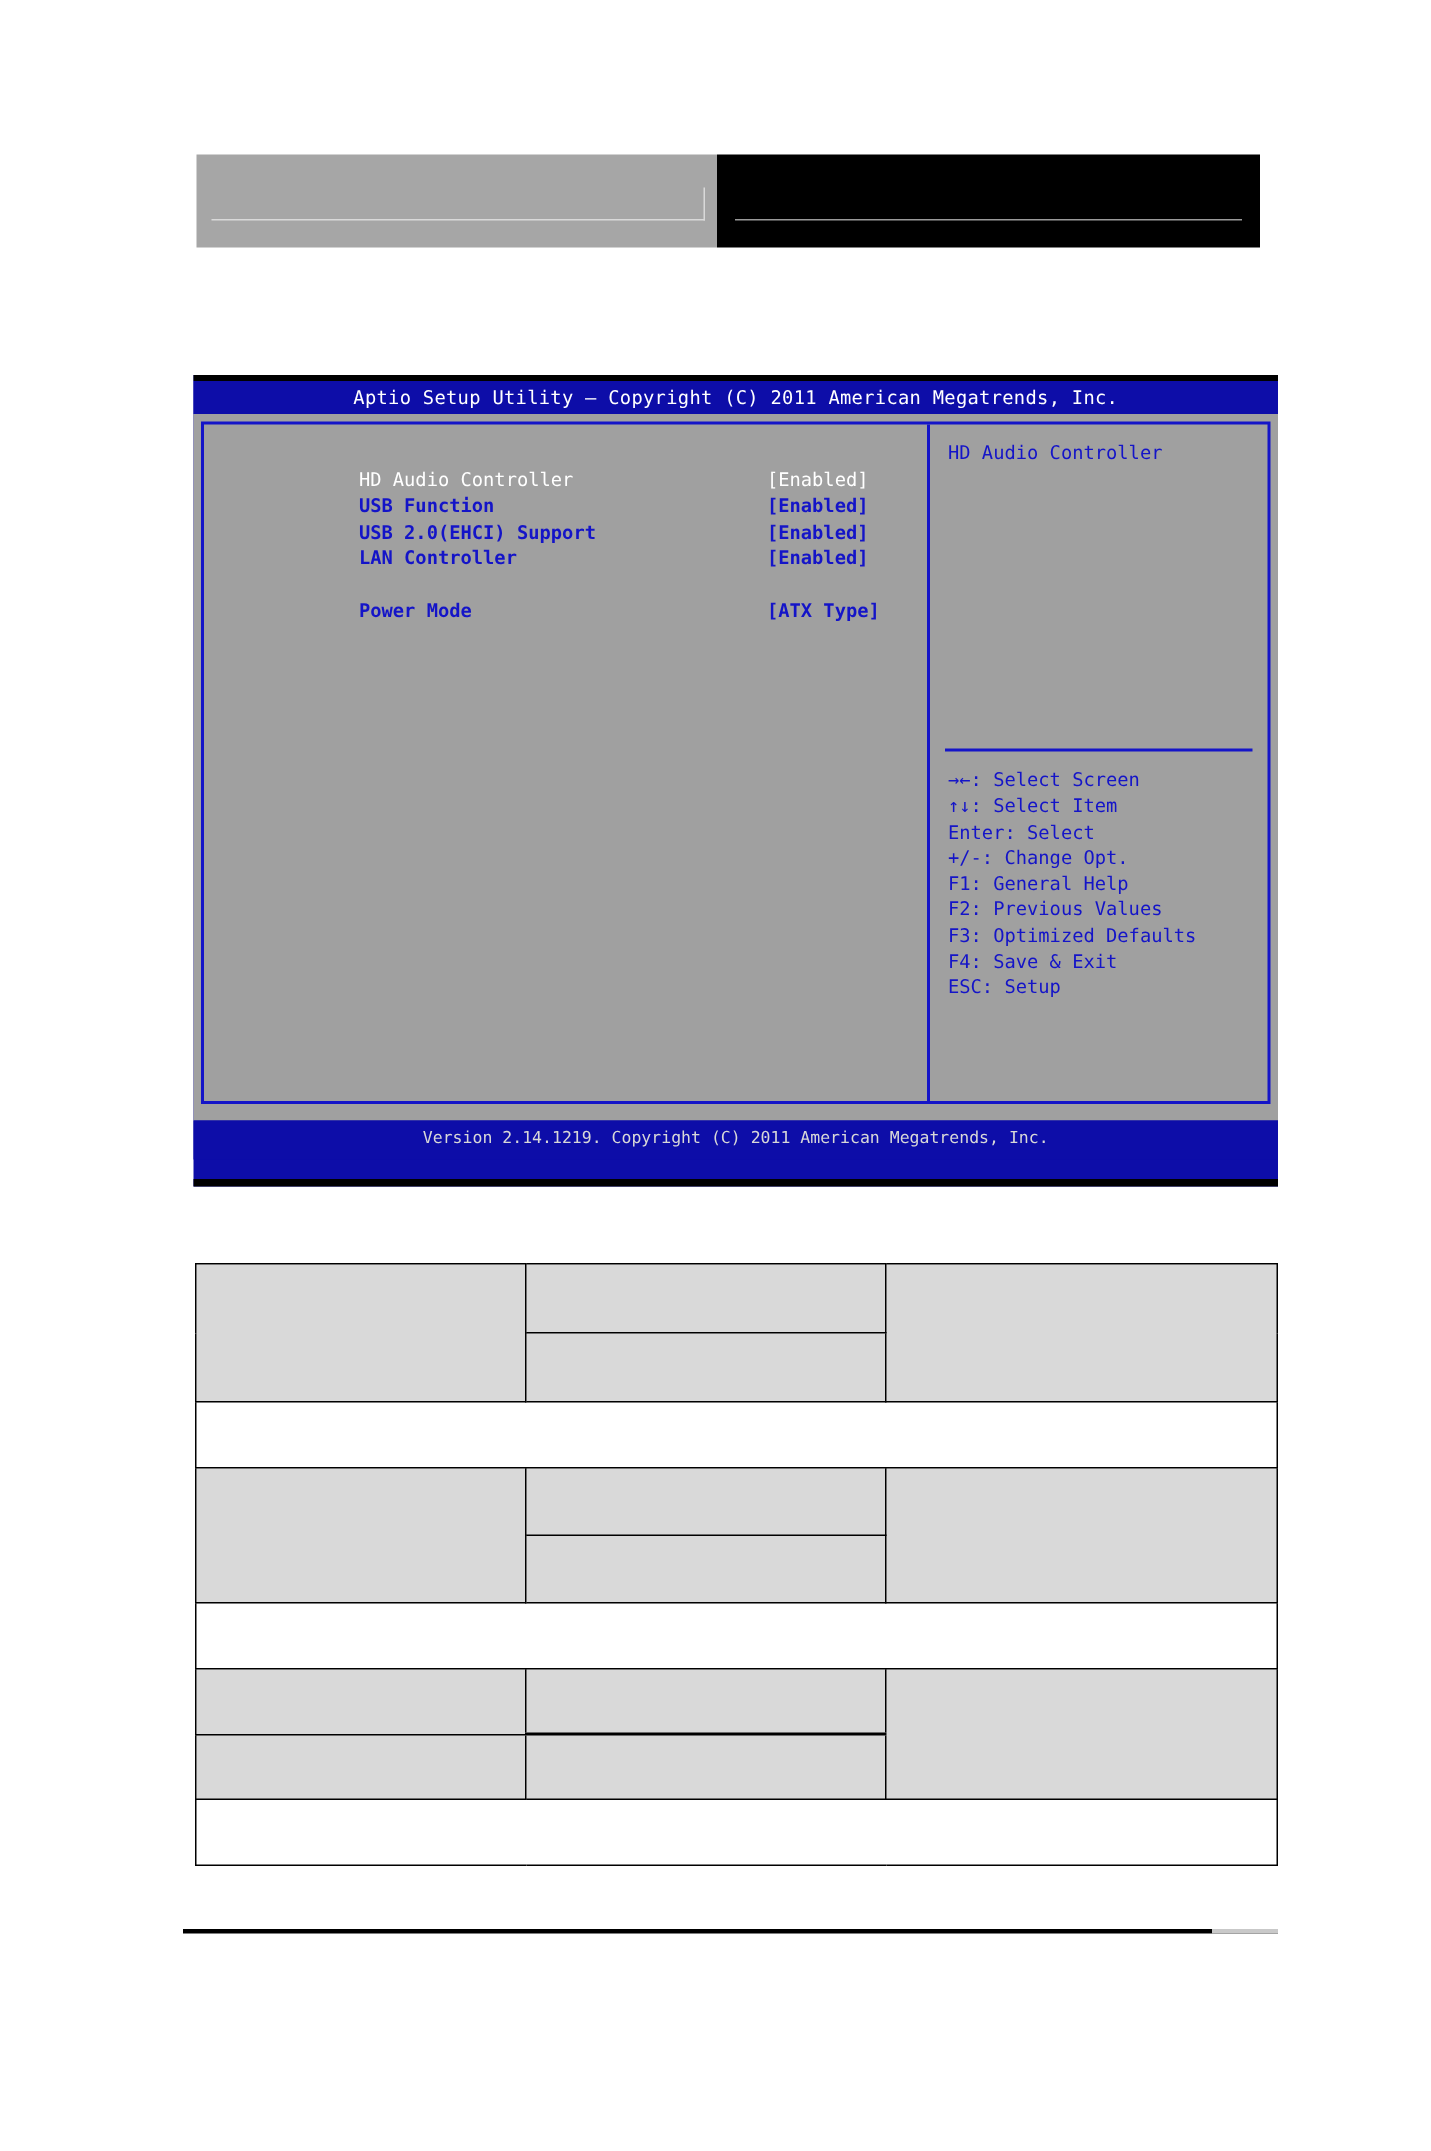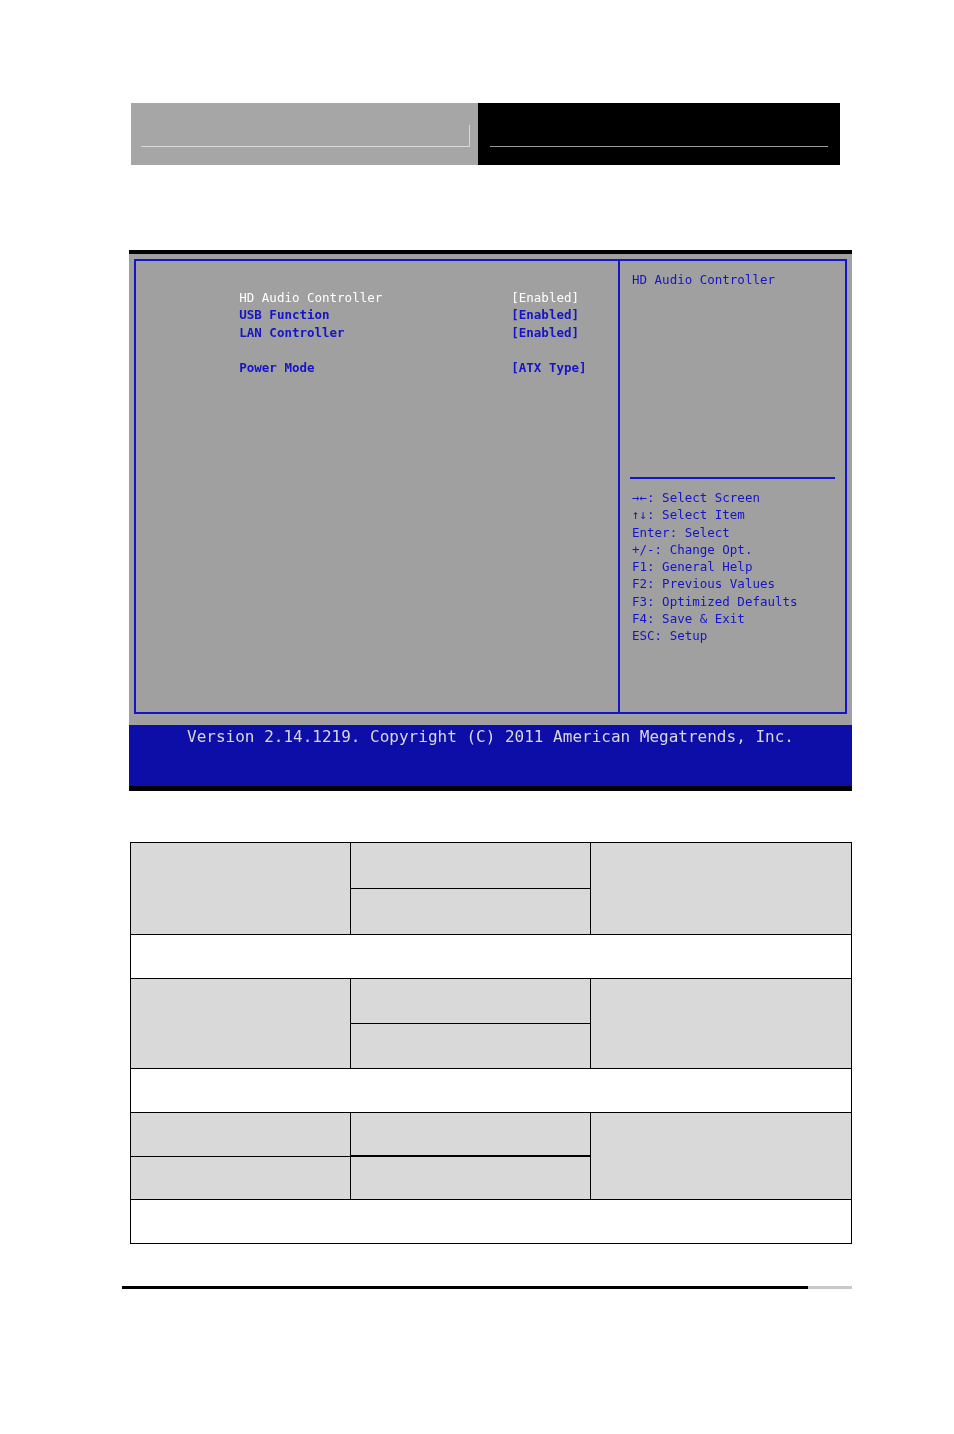--- a/index.html
+++ b/index.html
@@ -181,21 +181,21 @@
     line-height: 17.3px;
     white-space: pre;
   }
 
   
   #bios-footer {
     height: 26px;
     line-height: 24px;
     background: #0d0da8;
     color: #d8d8d8;
-    font-size: 16px;
+    font-size: 11px;
     text-align: center;
     white-space: pre;
   }
   #bios-footer-pad {
     height: 9px;
     background: #a0a0a0;
   }
 
   
   #spec-table {
@@ -247,35 +247,39 @@
     <div class="hdr-vrule"></div>
   </div>
   <div id="doc-header-right">
     <span></span>
     <div class="hdr-rule"></div>
   </div>
 </div>
 
 <div id="bios-screen">
 
+  <div id="bios-titlebar">Aptio Setup Utility – Copyright (C) 2011 American Megatrends, Inc.</div>
 
 
   <div id="bios-body">
     <div id="bios-body-inner">
 
       <div id="bios-settings">
 
         <div class="setting-row selected">
           <span class="s-label">HD Audio Controller</span><span class="s-value">[Enabled]</span>
         </div>
 
         <div class="setting-row normal">
           <span class="s-label">USB Function</span><span class="s-value">[Enabled]</span>
         </div>
 
+        <div class="setting-row normal">
+          <span class="s-label">USB 2.0(EHCI) Support</span><span class="s-value">[Enabled]</span>
+        </div>
 
 
         <div class="setting-row normal">
           <span class="s-label">LAN Controller</span><span class="s-value">[Enabled]</span>
         </div>
 
         <div class="setting-spacer"></div>
 
         <div class="setting-row normal">
           <span class="s-label">Power Mode</span><span class="s-value">[ATX Type]</span>

